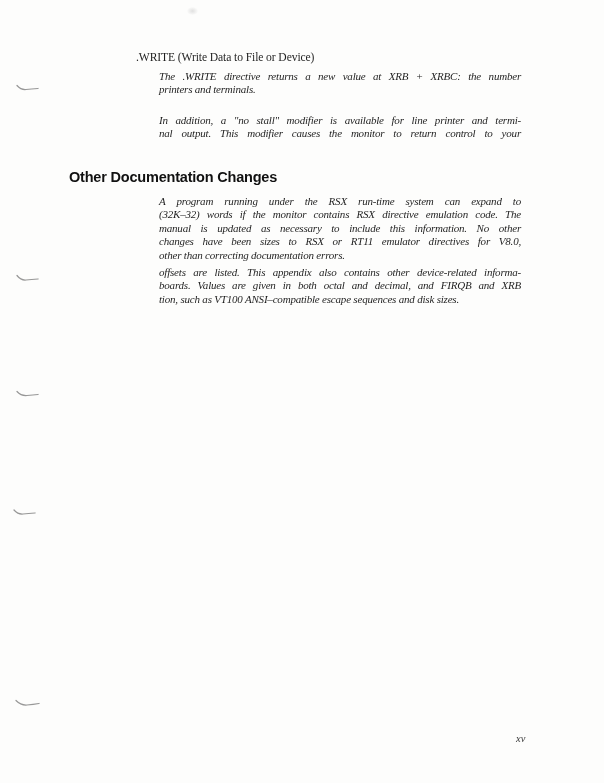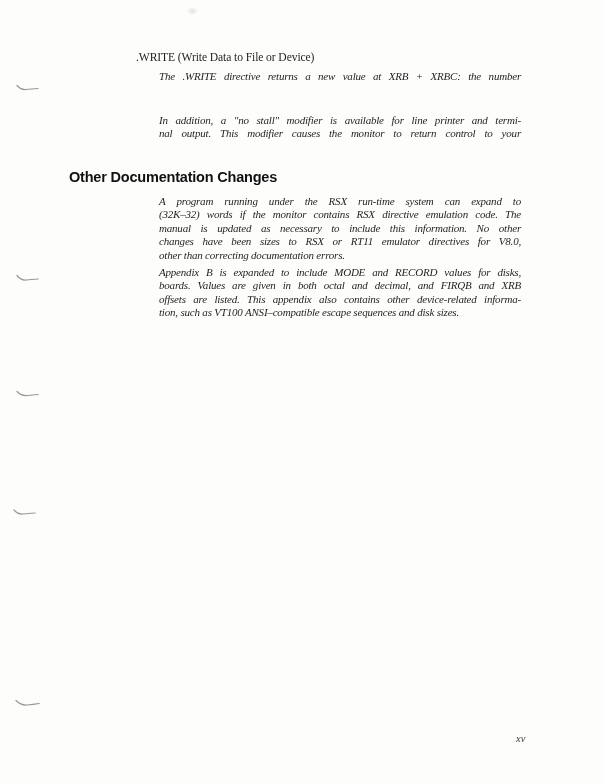--- a/index.html
+++ b/index.html
@@ -93,39 +93,39 @@
       <path d="M1,2 Q5,6.5 10,6 T22,5"></path>
     </svg>
   <svg class="mark m5" width="26" height="9">
       <path d="M1,1.5 Q6,6.5 12,6 T24,4.5"></path>
     </svg>
 
   <div class="h1">.WRITE (Write Data to File or Device)</div>
 
   <div class="para p1">
       <div class="tline">The .WRITE directive returns a new value at XRB + XRBC: the number</div>
+      <div class="tline tline-last">printers and terminals.</div>
     </div>
 
   <div class="para p2">
       <div class="tline">In addition, a "no stall" modifier is available for line printer and termi-</div>
       <div class="tline">nal output. This modifier causes the monitor to return control to your</div>
     </div>
 
   <div class="h2">Other Documentation Changes</div>
 
   <div class="para p3">
       <div class="tline">A program running under the RSX run-time system can expand to</div>
       <div class="tline">(32K–32) words if the monitor contains RSX directive emulation code. The</div>
       <div class="tline">manual is updated as necessary to include this information. No other</div>
       <div class="tline">changes have been sizes to RSX or RT11 emulator directives for V8.0,</div>
       <div class="tline tline-last">other than correcting documentation errors.</div>
     </div>
 
   <div class="para p4">
-      <div class="tline">Appendix B is expanded to include MODE and RECORD values for disks,</div>
+      <div class="tline">offsets are listed. This appendix also contains other device-related informa-</div>
       <div class="tline">boards. Values are given in both octal and decimal, and FIRQB and XRB</div>
-      <div class="tline">offsets are listed. This appendix also contains other device-related informa-</div>
       <div class="tline tline-last">tion, such as VT100 ANSI–compatible escape sequences and disk sizes.</div>
     </div>
 
   <div class="pageno">xv</div>
 
 </div>
 
 </body></html>

